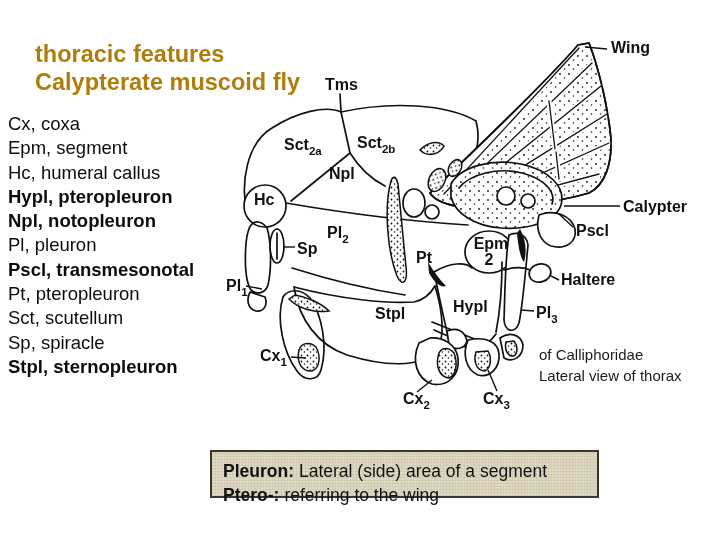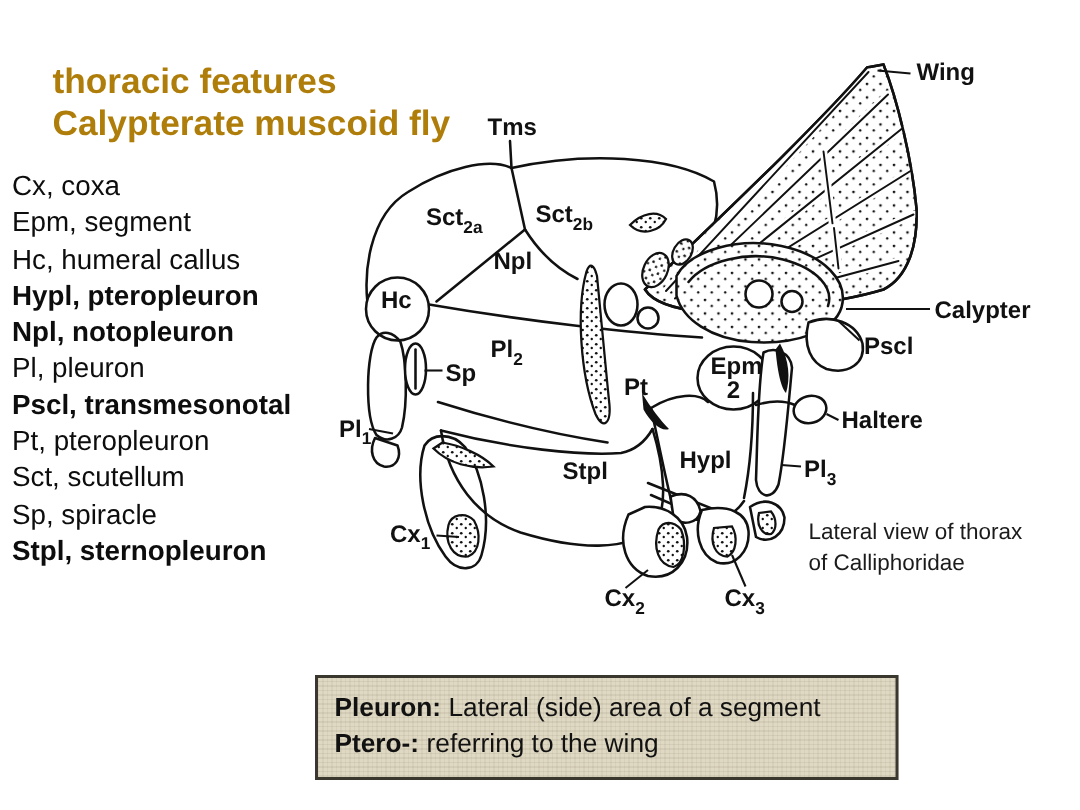--- a/index.html
+++ b/index.html
@@ -28,21 +28,21 @@
   .vb{fill:none;stroke:#111;stroke-width:1.3px;stroke-linecap:round;}
   .ldr{stroke:#111;stroke-width:1.4px;}
   .blk{fill:#111;stroke:none;}
   .diagram-svg text{font-family:"Liberation Sans",sans-serif;font-weight:bold;font-size:16px;fill:#111;}
   .diagram-svg .sub{font-size:11.5px;}
   .caption{
     position:absolute;left:539px;top:344px;width:180px;
     font-size:15px;line-height:21px;color:#1b1b1b;font-weight:normal;
   }
   .def-box{
-    position:absolute;left:210px;top:450px;width:389px;height:70px;box-sizing:border-box;
+    position:absolute;left:210px;top:450px;width:389px;height:48px;box-sizing:border-box;
     background-color:var(--box_bg,#DFD8C3);
     background-image:
       repeating-linear-gradient(0deg, rgba(110,100,70,0.10) 0 1px, transparent 1px 3px),
       repeating-linear-gradient(90deg, rgba(110,100,70,0.07) 0 1px, transparent 1px 3px);
     border:2px solid var(--box_border,#3A372E);
     padding:7px 11px 0 11px;
     font-size:17.5px;line-height:24px;color:#111;
   }
   .def-box .term{font-weight:bold;}
   .def-box .def{margin-left:5px;}
@@ -213,22 +213,22 @@
     <text x="561" y="285">Haltere</text>
     <text x="576" y="236">Pscl</text>
     <text x="623" y="212">Calypter</text>
     <text x="260" y="361"><tspan>Cx</tspan><tspan class="sub" dy="5">1</tspan></text>
     <text x="403" y="404"><tspan>Cx</tspan><tspan class="sub" dy="5">2</tspan></text>
     <text x="483" y="404"><tspan>Cx</tspan><tspan class="sub" dy="5">3</tspan></text>
   </g>
 </svg>
 
 <div class="caption">
+  <div>of Calliphoridae</div>
   <div>Lateral view of thorax</div>
-  <div>of Calliphoridae</div>
 </div>
 
 <div class="def-box">
   <div>
     <span class="term">Pleuron:</span><span class="def">Lateral (side) area of a segment</span>
   </div>
   <div>
     <span class="term">Ptero-:</span><span class="def">referring to the wing</span>
   </div>
 </div>

